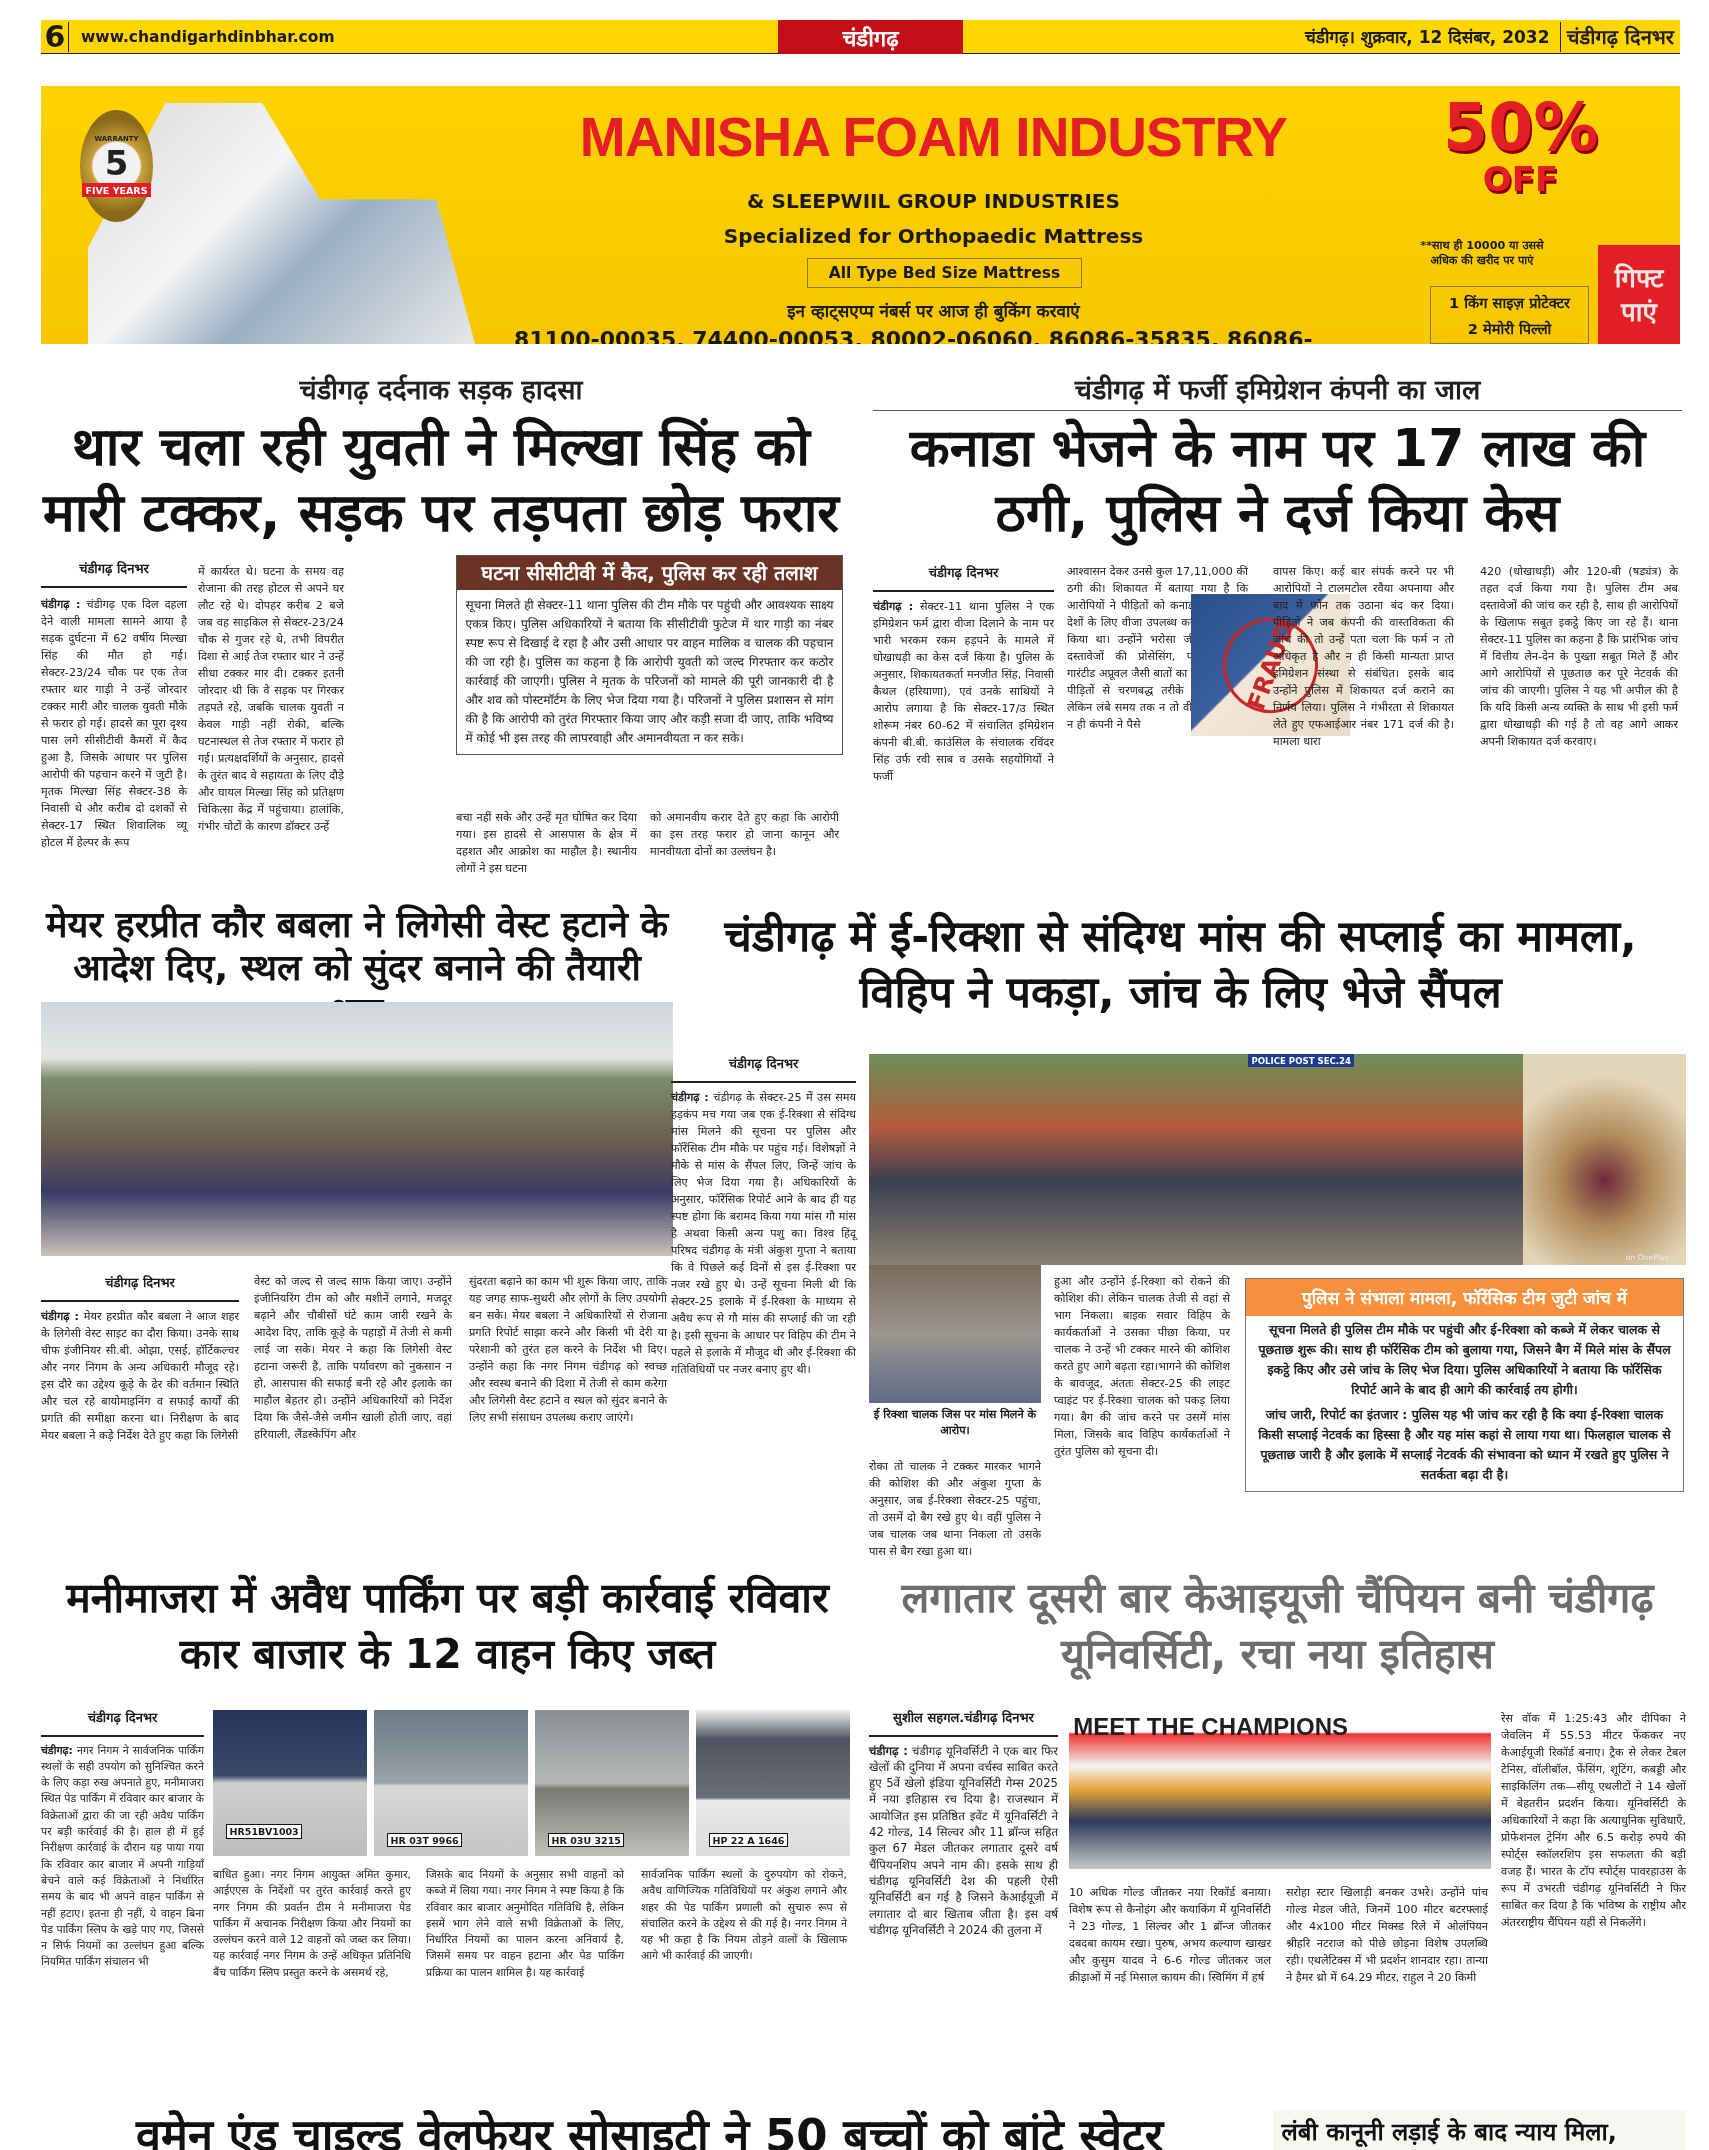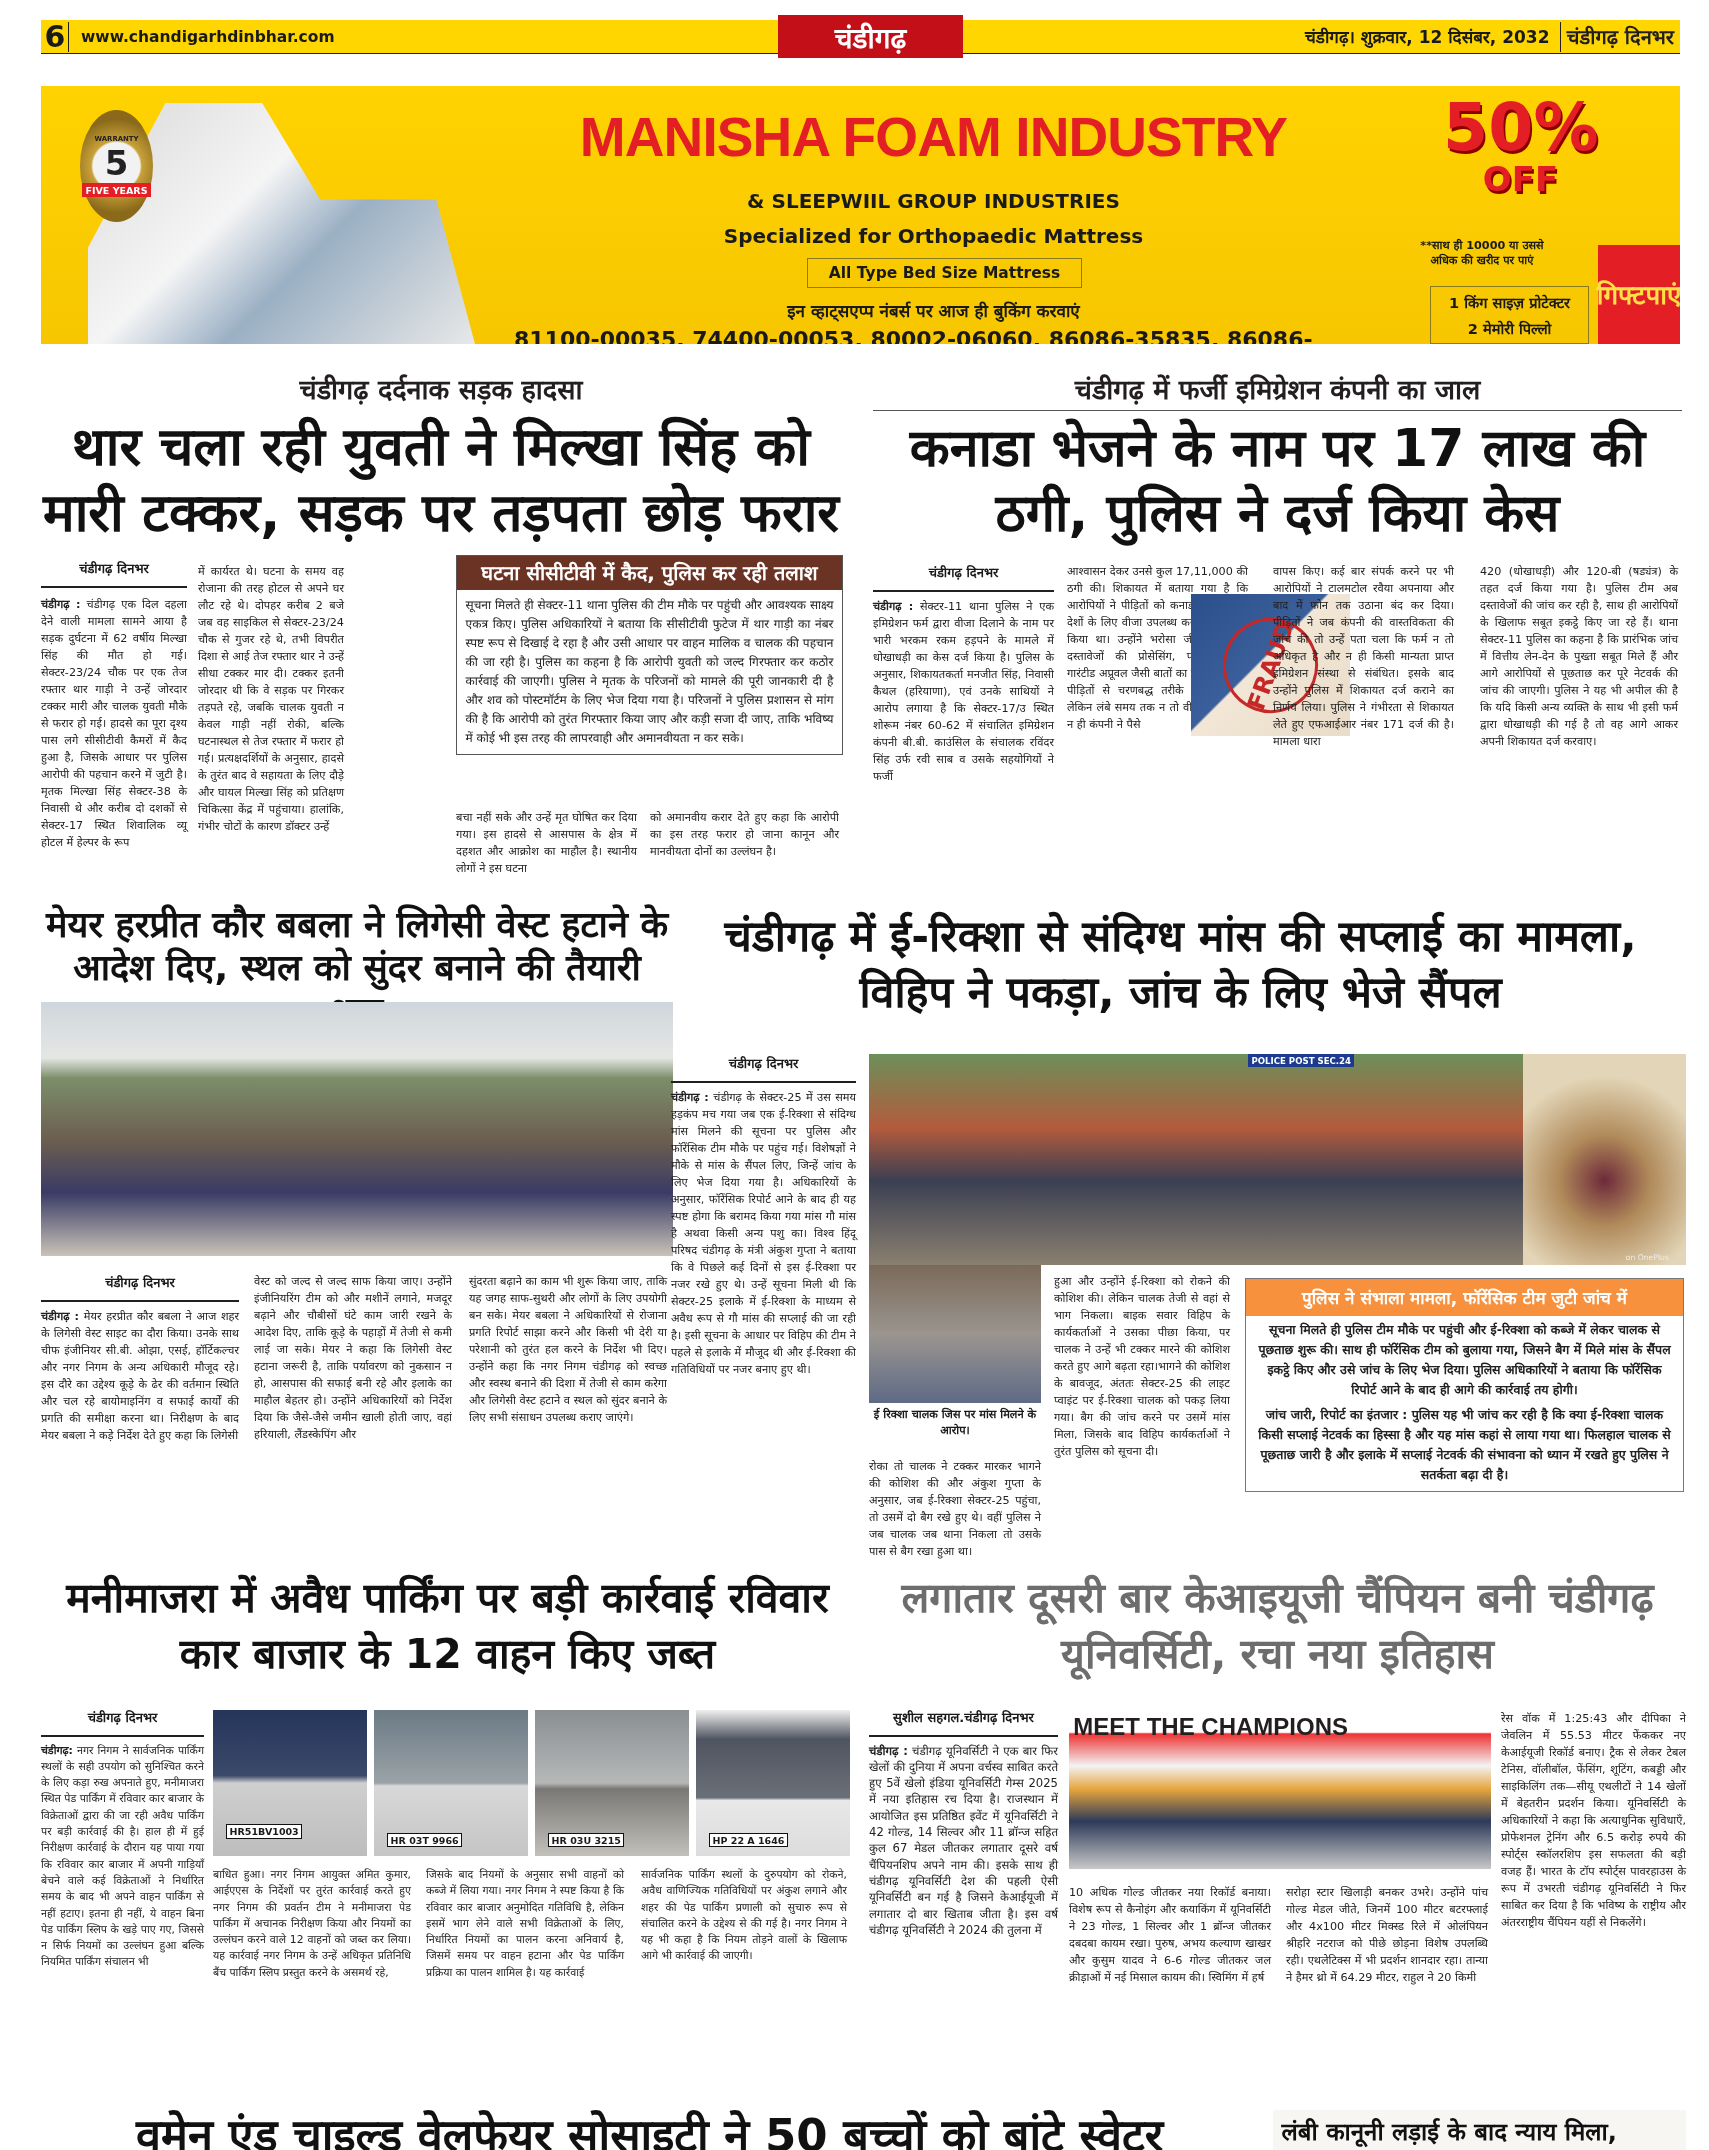--- a/index.html
+++ b/index.html
@@ -3,39 +3,39 @@
 <meta charset="utf-8">
 <style>
   *{box-sizing:border-box;margin:0;padding:0}
   html,body{width:1710px;height:2693px;background:#fff;overflow:hidden}
   body{font-family:"DejaVu Sans","Liberation Sans",sans-serif;color:#1a1a1a;position:relative}
   .abs{position:absolute}
   
   .mast{left:41px;top:20px;width:1639px;height:34px;background:#ffd600;border-bottom:1.7px solid #231f20;display:flex;align-items:center}
   .mast .pg{font-weight:bold;font-size:30px;width:28px;padding-left:3.4px;border-right:1.3px solid #231f20;height:30px;line-height:30px}
   .mast .url{font-size:15.5px;font-weight:bold;margin-left:12px;width:697px}
-  .mast .sec{background:#c30f18;color:#fff;font-weight:bold;font-size:28px;width:185px;height:43px;display:flex;align-items:center;justify-content:center}
+  .mast .sec{background:#c30f18;color:#fff;font-weight:bold;font-size:22px;width:185px;height:34px;display:flex;align-items:center;justify-content:center}
   .mast .date{font-size:17px;font-weight:bold;margin-left:auto;padding-right:10.3px;border-right:1.3px solid #231f20;height:30px;line-height:30px}
   .mast .brand{font-size:20px;font-weight:bold;padding:0 6px;color:#231f20}
   
   .ad{left:41px;top:86px;width:1639px;height:258px;background:linear-gradient(180deg,#ffd200,#f7c600);overflow:hidden}
   .ad .badge{left:39px;top:24px;width:73px;height:112px;border-radius:50%;background:radial-gradient(circle,#f2f2f2 35%,#c9a13a 38%,#8a6a1a 70%);display:flex;flex-direction:column;align-items:center;justify-content:center}
   .ad .badge .n{font-size:34px;font-weight:bold;color:#222}
   .ad .badge .ry{background:#e31e24;color:#fff;font-size:9.5px;font-weight:bold;padding:1.7px 3.4px}
   .ad .photo{left:47px;top:17px;width:387px;height:241px;background:linear-gradient(135deg,#d9d9d9 0%,#f5f5f5 40%,#9bb0c4 60%,#e8e8e8 100%);clip-path:polygon(20% 0,45% 0,60% 40%,90% 40%,100% 100%,0 100%,0 60%)}
   .ad .title{left:473px;top:19.4px;width:839px;text-align:center;color:#e31e24;font-weight:bold;font-size:55px;font-family:"Liberation Sans",sans-serif;letter-spacing:-0.9px}
   .ad .l2{left:473px;top:103px;width:839px;text-align:center;font-weight:bold;font-size:20px}
   .ad .l3{left:473px;top:138px;width:839px;text-align:center;font-weight:bold;font-size:20px}
   .ad .box{left:766px;top:172px;width:275px;height:30px;border:0.9px solid #8a7a20;display:flex;align-items:center;justify-content:center;font-weight:bold;font-size:15.5px}
   .ad .l5{left:473px;top:213px;width:839px;text-align:center;font-weight:bold;font-size:17px}
   .ad .phones{left:473px;top:241px;width:839px;text-align:left;font-weight:bold;font-size:22px}
   .ad .off{left:1402px;top:8.6px;width:155px;text-align:center;color:#e31e24;font-weight:bold;font-size:65px;line-height:65px;text-shadow:1.7px 2.6px 0 #8a0000}
   .ad .off small{display:block;font-size:34px;line-height:39px}
   .ad .note{left:1370px;top:151px;width:142px;font-weight:bold;font-size:11.2px;text-align:center}
-  .ad .gift{left:1557px;top:159px;width:82px;height:99px;background:#e31e24;color:#fde047;font-weight:bold;font-size:26px;display:flex;flex-direction:row;align-items:center;justify-content:center;line-height:34px}
+  .ad .gift{left:1557px;top:159px;width:82px;height:99px;background:#e31e24;color:#e5e5e5;font-weight:bold;font-size:26px;display:flex;flex-direction:column;align-items:center;justify-content:center;line-height:34px}
   .ad .gifts{left:1389px;top:200px;width:159px;height:58px;border:0.9px solid #8a7a20;font-weight:bold;font-size:14.6px;text-align:center;display:flex;flex-direction:column;justify-content:center;gap:6px}
   
   .kicker{font-weight:bold;text-align:center;color:#231f20}
   .head{font-weight:bold;text-align:center;color:#111;line-height:1.25}
   .gray{color:#6d6d6d}
   .byline{font-weight:bold;text-align:center;font-size:13px;border-bottom:2.6px solid #231f20;padding-bottom:8.6px}
   .body{font-size:11.2px;line-height:17px;text-align:justify;color:#222}
   .body b{font-weight:bold}
   .boxhead{color:#fff;font-weight:bold;text-align:center}
   .img{background:#888;overflow:hidden}

